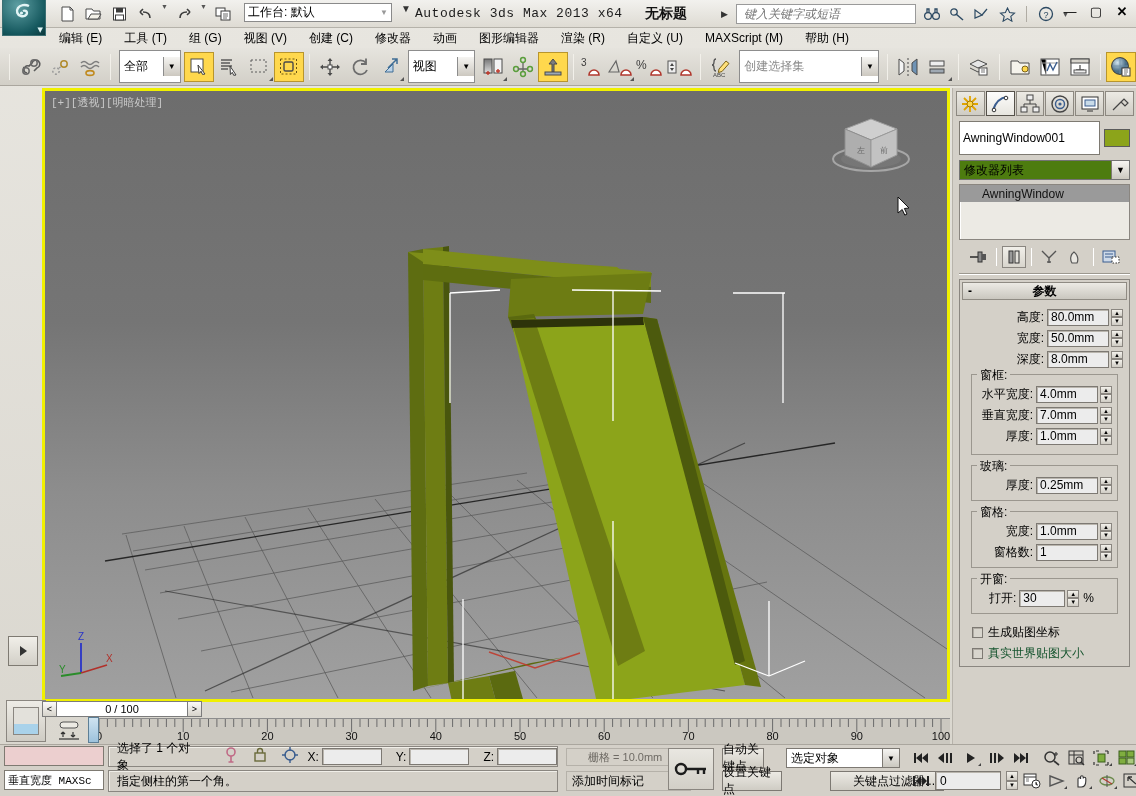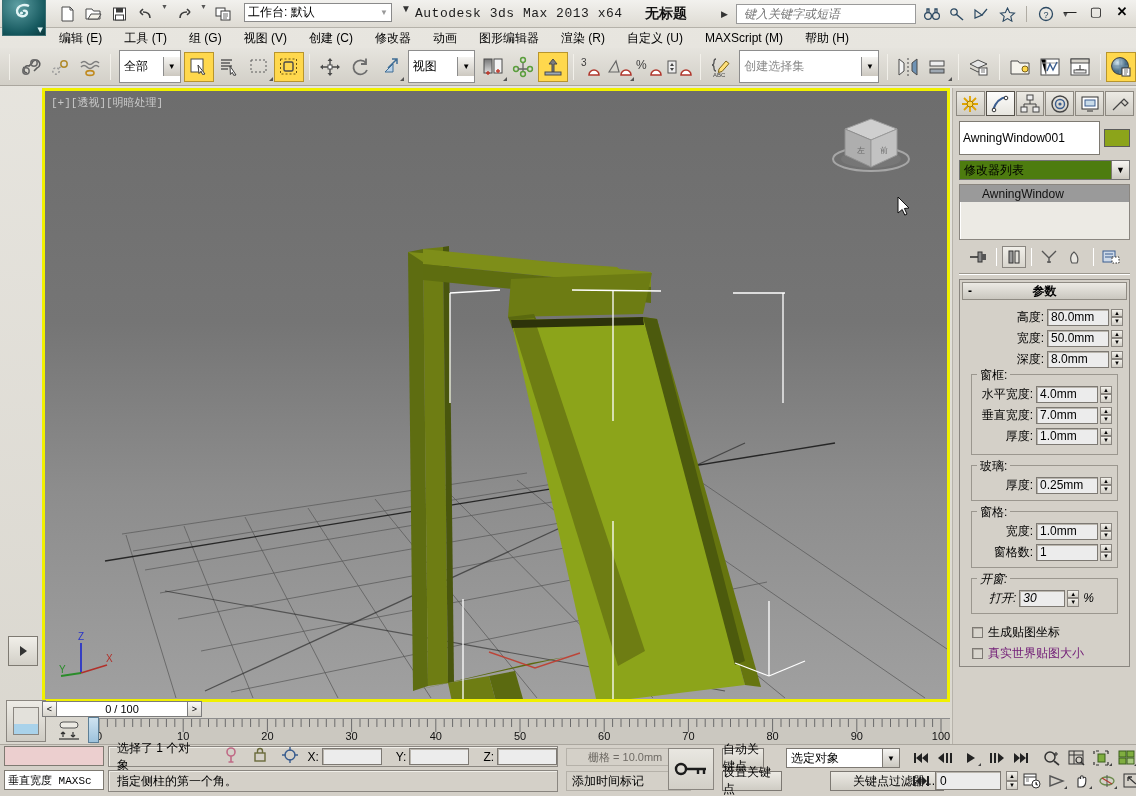--- a/index.html
+++ b/index.html
@@ -212,21 +212,21 @@
   }
   .spin { width:12px; height:17px; margin-left:2px; display:flex; flex-direction:column; }
   .spin div {
     flex:1; background:linear-gradient(#f4f2ec,#cfccc4); border:1px solid #8a8680;
     display:flex;align-items:center;justify-content:center; font-size:6px; line-height:1;
   }
   .pct { margin-left:4px; font-size:12px; }
   .chkrow { display:flex; align-items:center; margin:4px 0 0 6px; font-size:12px; }
   .chk { width:11px; height:11px; border:1px solid #7d7973; background:#d8d5cd;
     box-shadow:inset 1px 1px 0 #b0aca4; margin-right:5px; }
-  .dim { color:#701a75; }
+  .dim { color:#14532d; }
 
   
   .bottom {
     position:absolute; left:0; top:744px; width:1136px; height:52px;
     background:#d4d0c8; border-top:1px solid #aaa69e;
   }
   .maxscript {
     position:absolute; left:4px; top:746px; width:100px; height:48px;
   }
   .msline { width:100px; height:20px; background:#eccfcf; border:1px solid #7e7a72; }
@@ -1309,21 +1309,21 @@
           <div class="prow" style="margin-bottom:0;">
             <span class="plabel">窗格数:</span>
             <span class="pfield">1</span>
             <span class="spin">
                 <div>▲</div>
                 <div>▼</div>
               </span>
           </div>
         </div>
 
-        <div class="grp" style="margin-top:10px;font-style:italic;">
+        <div class="grp" style="margin-top:10px;">
           <span class="gtitle">开窗:</span>
           <div class="prow" style="margin-bottom:0;padding-right:18px;">
             <span class="plabel">打开:</span>
             <span class="pfield" style="width:46px;">30</span>
             <span class="spin">
                 <div>▲</div>
                 <div>▼</div>
               </span>
             <span class="pct">%</span>
           </div>

